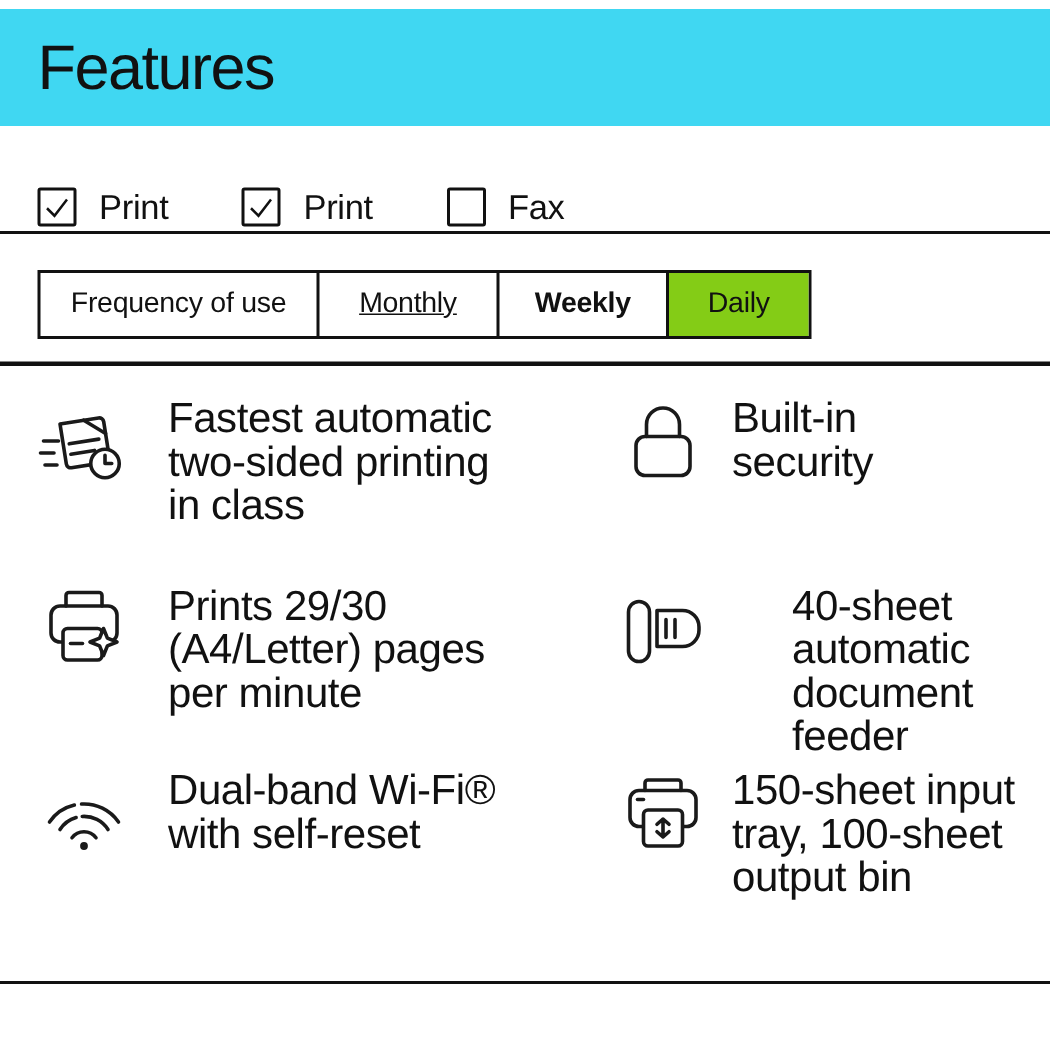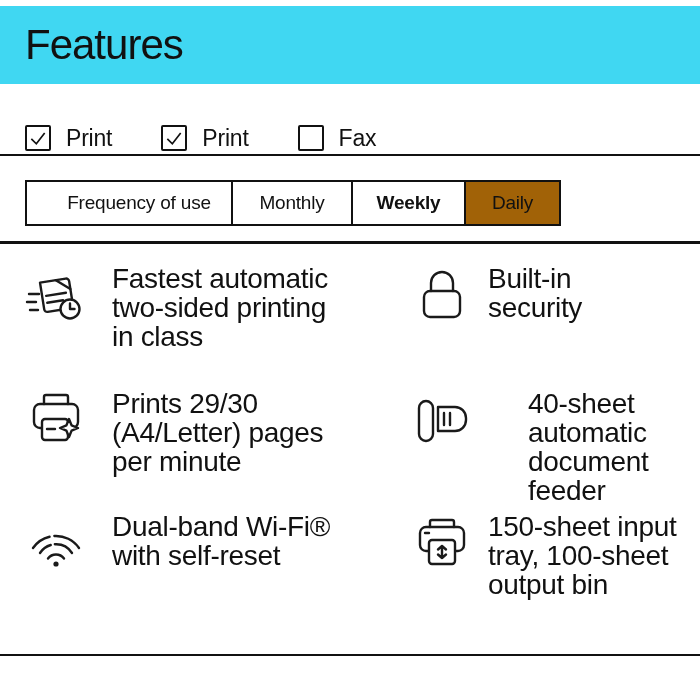--- a/index.html
+++ b/index.html
@@ -38,22 +38,22 @@
   
   .segmented {
     position:absolute; left:25px; top:180px; height:42px;
     display:flex; border:2px solid #111; box-sizing:content-box; background:#fff;
   }
   .seg-cell {
     display:flex; align-items:center; justify-content:center;
     font-size:19px; letter-spacing:-0.2px; box-sizing:border-box; height:42px;
   }
   .seg-cell + .seg-cell { border-left:2px solid #111; }
-  .seg-label  { width:184px;margin-left:20px; }
-  .seg-opt-1  { width:120px; cursor:pointer; }
+  .seg-label  { width:184px; }
+  .seg-opt-1  { width:120px; cursor:pointer;text-decoration:underline; }
   .seg-opt-2  { width:113px; cursor:pointer;font-weight:bold; }
   .seg-opt-3  { width:95px;  cursor:pointer; }
   .feat-icon { position:absolute; width:64px; height:64px; }
   .feat-text {
     position:absolute; white-space:pre-line;
     font-size:28px; line-height:29px; letter-spacing:-0.3px; color:#111;
   }
   .ic { stroke:#1a1a1a; fill:none; stroke-width:2.4; stroke-linecap:round; stroke-linejoin:round; }
   .ic .fillw { fill:#fff; }
   .ic .dot { fill:#1a1a1a; stroke:none; }
@@ -91,21 +91,21 @@
     <span class="cb-label">Fax</span>
   </div>
 </div>
 
 <div class="divider divider-1"></div>
 
 <div class="segmented">
   <div class="seg-cell seg-label">Frequency of use</div>
   <div class="seg-cell seg-opt-1 seg-option">Monthly</div>
   <div class="seg-cell seg-opt-2 seg-option">Weekly</div>
-  <div class="seg-cell seg-opt-3 seg-option" style="background: #a16207;">Daily</div>
+  <div class="seg-cell seg-opt-3 seg-option" style="background: #84cc16;">Daily</div>
 </div>
 
 <div class="divider divider-2"></div>
 
 <svg class="feat-icon ic" style="left:24px; top:264px;" viewBox="0 0 64 64">
   <g transform="rotate(-9 34 30)">
     <path d="M18 16 h26 a3 3 0 0 1 3 3 v24 a3 3 0 0 1 -3 3 H21 a3 3 0 0 1 -3 -3 z"></path>
     <path d="M34 16 l13 11"></path>
     <path d="M22 30 h20 M22 37 h16"></path>
   </g>

